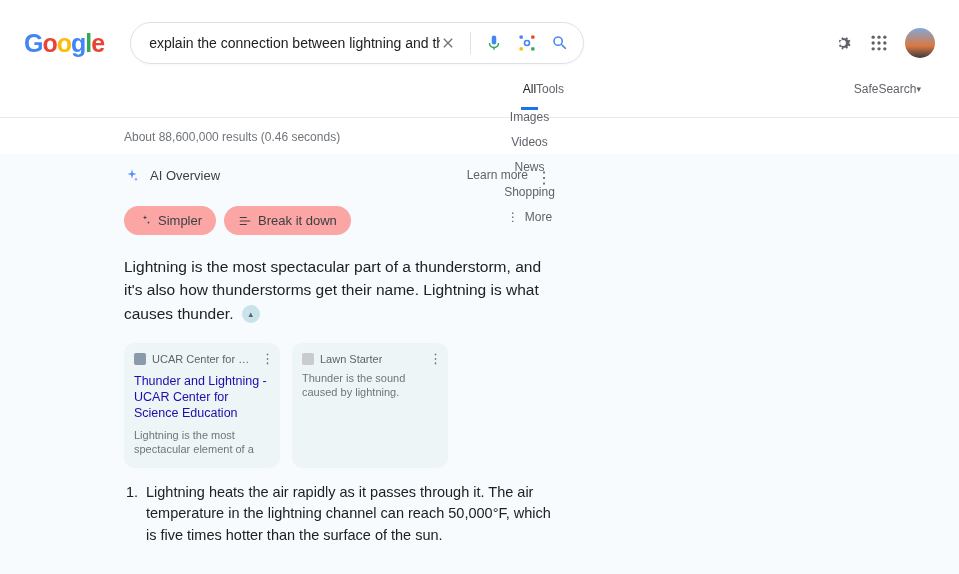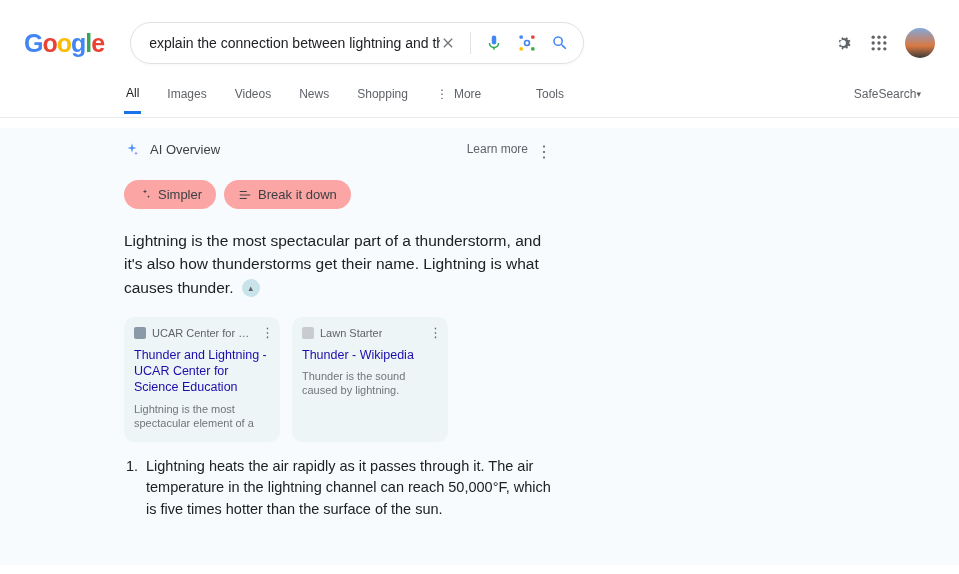--- a/index.html
+++ b/index.html
@@ -20,21 +20,21 @@
     .searchbox input { border: none; outline: none; flex: 1; font-size: 14px; color: #202124; }
     .sb-icons { display: flex; align-items: center; gap: 14px; padding-right: 6px; }
     .sb-divider { width: 1px; height: 22px; background: #dfe1e5; }
     .icon-btn { display: flex; align-items: center; justify-content: center; cursor: pointer; }
 
     .header-right { margin-left: auto; display: flex; align-items: center; gap: 16px; }
     .gear { width: 20px; height: 20px; color: #5f6368; }
     .apps { width: 20px; height: 20px; color: #5f6368; }
     .avatar { width: 30px; height: 30px; border-radius: 50%; background: linear-gradient(180deg, #82a8d9 0%, #d97842 60%, #3a3a3a 100%); }
 
-    .tabbar { display: flex; align-items: center; padding: 0 0 0 124px; border-bottom: 1px solid #e8eaed; margin-top: 18px; height: 36px; position: relative; }
+    .tabbar { display: flex; align-items: center; padding: 0 0 0 124px; border-bottom: 1px solid #e8eaed; margin-top: 18px; height: 36px; position: relative; flex-direction: column; }
     .tab { font-size: 12px; color: #5f6368; margin-right: 24px; padding: 0 2px 11px 2px; cursor: pointer; }
     .tab.active { color: #202124; border-bottom: 3px solid #1a73e8; font-weight: 500; }
     .more-dots { color: #5f6368; margin-right: 6px; }
     .tools { position: absolute; left: 536px; font-size: 12px; color: #5f6368; cursor: pointer; padding-bottom: 11px; }
     .safesearch { position: absolute; right: 38px; font-size: 12px; color: #5f6368; cursor: pointer; padding-bottom: 11px; display: flex; align-items: center; }
 
     .stats { font-size: 12px; color: #70757a; padding: 12px 0 0 124px; }
 
     .content { background: #f8fbfd; margin-top: 10px; padding: 14px 0 40px 124px; }
     .ai-header { display: flex; align-items: flex-start; width: 428px; }
@@ -138,20 +138,21 @@
     <div class="tab">News</div>
     <div class="tab">Shopping</div>
     <div class="tab"><span class="more-dots">⋮</span><span>More</span></div>
     <div class="tools">Tools</div>
     <div class="safesearch">
         <span>SafeSearch</span>
         <span class="chev">▾</span>
       </div>
   </div>
 
+  <div class="stats">About 88,600,000 results (0.46 seconds)</div>
 
   <div class="content">
     <div class="ai-header">
       <span class="sparkle">
         <svg width="16" height="16" viewBox="0 0 24 24">
             <path fill="#4f8ff7" d="M12 2l1.5 5.5L19 9l-5.5 1.5L12 16l-1.5-5.5L5 9l5.5-1.5z"></path>
             <path fill="#a77bf3" d="M18 14l.8 2.2L21 17l-2.2.8L18 20l-.8-2.2L15 17l2.2-.8z"></path>
           </svg>
       </span>
       <span class="ai-title">AI Overview</span>
@@ -190,21 +191,20 @@
         <div class="card-menu">⋮</div>
         <div class="card-title">Thunder and Lightning - UCAR Center for Science Education</div>
         <div class="card-desc">Lightning is the most spectacular element of a thunderstorm. In fact it i...</div>
       </div>
       <div class="card">
         <div class="card-hdr">
           <div class="fav" style="background:#c8ccd0"></div>
           <div class="src">Lawn Starter</div>
         </div>
         <div class="card-menu">⋮</div>
-        <div class="card-title">Thunder - Wikipedia</div>
         <div class="card-desc">Thunder is the sound caused by lightning. Depending upon the...</div>
       </div>
     </div>
 
 
     <ol>
       <li>Lightning heats the air rapidly as it passes through it. The air temperature in the lightning channel can reach 50,000°F, which is five times hotter than the surface of the sun.</li>
 
     </ol>
 

